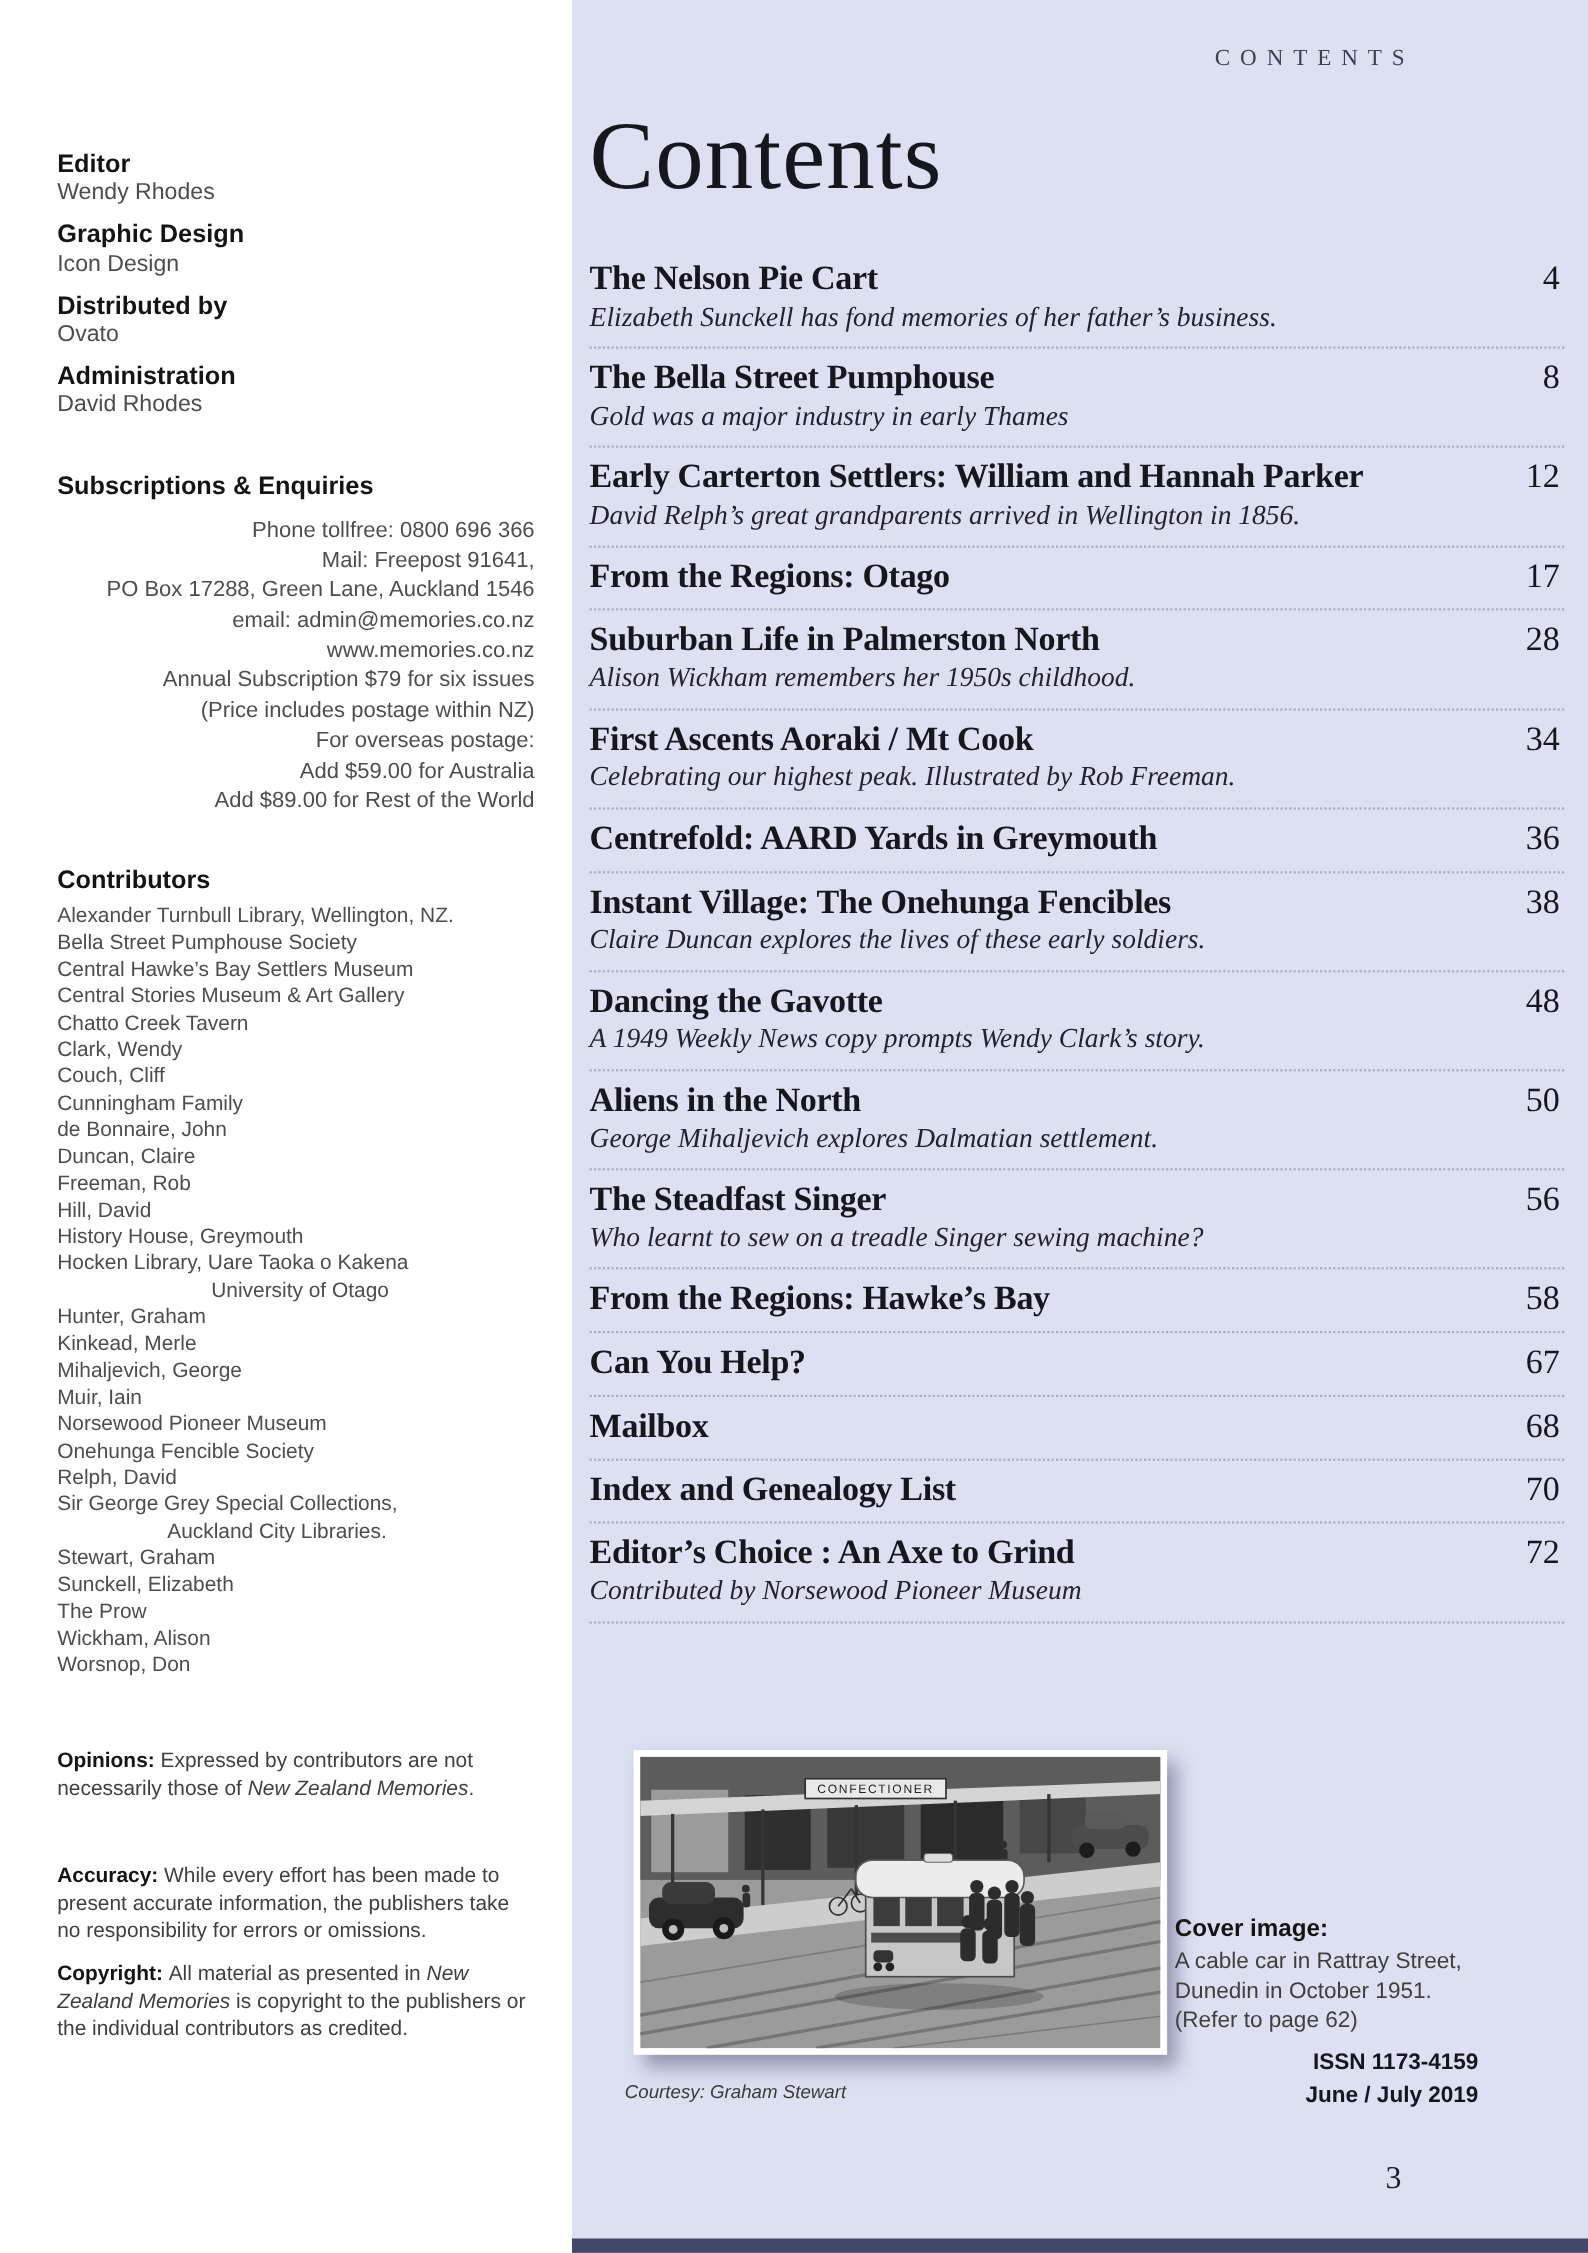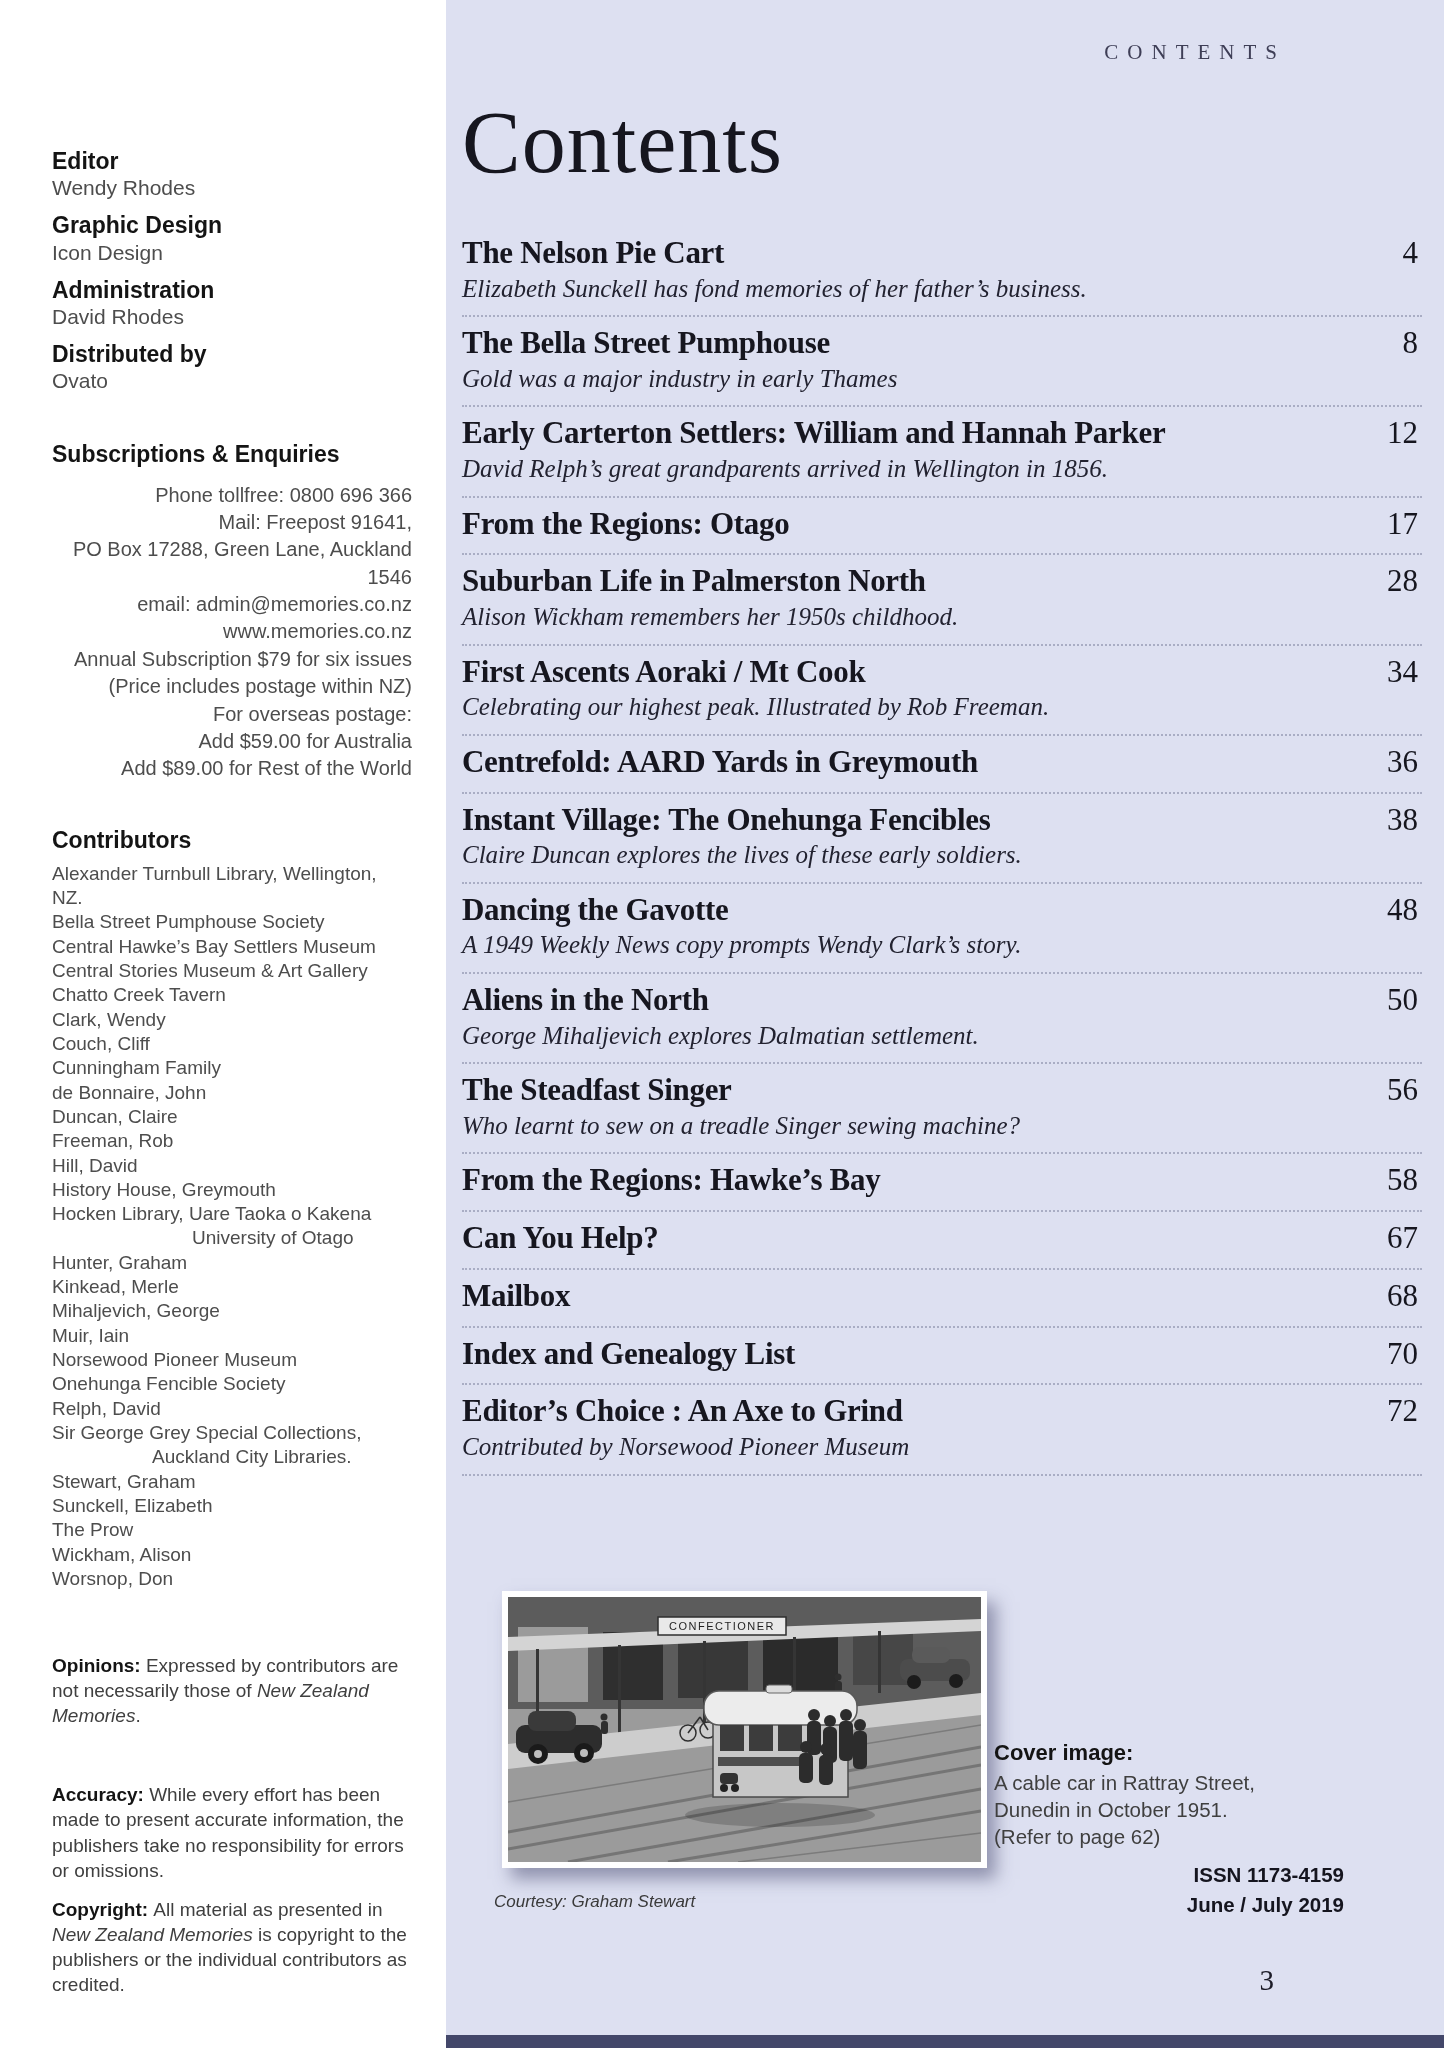--- a/index.html
+++ b/index.html
@@ -1,20 +1,20 @@
 <!DOCTYPE html>
 <html><head>
 <meta charset="utf-8">
 <style>
   html,body{margin:0;padding:0;background:#ffffff;}
   body{width:1444px;height:2048px;overflow:hidden;font-family:"Liberation Sans",sans-serif;}
   .page{position:relative;width:1444px;height:2048px;display:flex;background:#fff;}
 
   
-  .left-col{width:446px;box-sizing:border-box;padding:135px 34px 6px 52px;background:#fff;color:#4d4d4d;margin-top:13px;}
+  .left-col{width:520px;box-sizing:border-box;padding:135px 34px 6px 52px;background:#fff;color:#4d4d4d;}
   .mast-item{margin-bottom:11px;}
   .mast-role{font-weight:bold;color:#141414;font-size:23px;line-height:1.18;}
   .mast-name{font-size:21px;line-height:1.25;color:#4d4d4d;}
   .head{font-weight:bold;color:#141414;font-size:23px;margin:0 0 14px 0;}
   .subs-head{margin-top:46px;}
   .sub-line{font-size:20px;line-height:1.37;color:#4d4d4d;text-align:right;}
   .contrib-head{margin-top:44px;margin-bottom:8px;}
   .contrib-item{font-size:19px;line-height:1.28;color:#4d4d4d;}
   .ind1{padding-left:100px;}
   .ind2{padding-left:140px;}
@@ -60,26 +60,26 @@
     <div id="masthead">
         <div class="mast-item">
           <div class="mast-role">Editor</div>
           <div class="mast-name">Wendy Rhodes</div>
         </div>
         <div class="mast-item">
           <div class="mast-role">Graphic Design</div>
           <div class="mast-name">Icon Design</div>
         </div>
         <div class="mast-item">
+          <div class="mast-role">Distributed by</div>
+          <div class="mast-name">Ovato</div>
+        </div>
+        <div class="mast-item">
           <div class="mast-role">Administration</div>
           <div class="mast-name">David Rhodes</div>
-        </div>
-        <div class="mast-item">
-          <div class="mast-role">Distributed by</div>
-          <div class="mast-name">Ovato</div>
         </div>
       </div>
 
     <h3 class="head subs-head">Subscriptions &amp; Enquiries</h3>
     <div id="sub-lines">
         <div class="sub-line">Phone tollfree: 0800 696 366</div>
         <div class="sub-line">Mail: Freepost 91641,</div>
         <div class="sub-line">PO Box 17288, Green Lane, Auckland 1546</div>
         <div class="sub-line">email: admin@memories.co.nz</div>
         <div class="sub-line">www.memories.co.nz</div>

